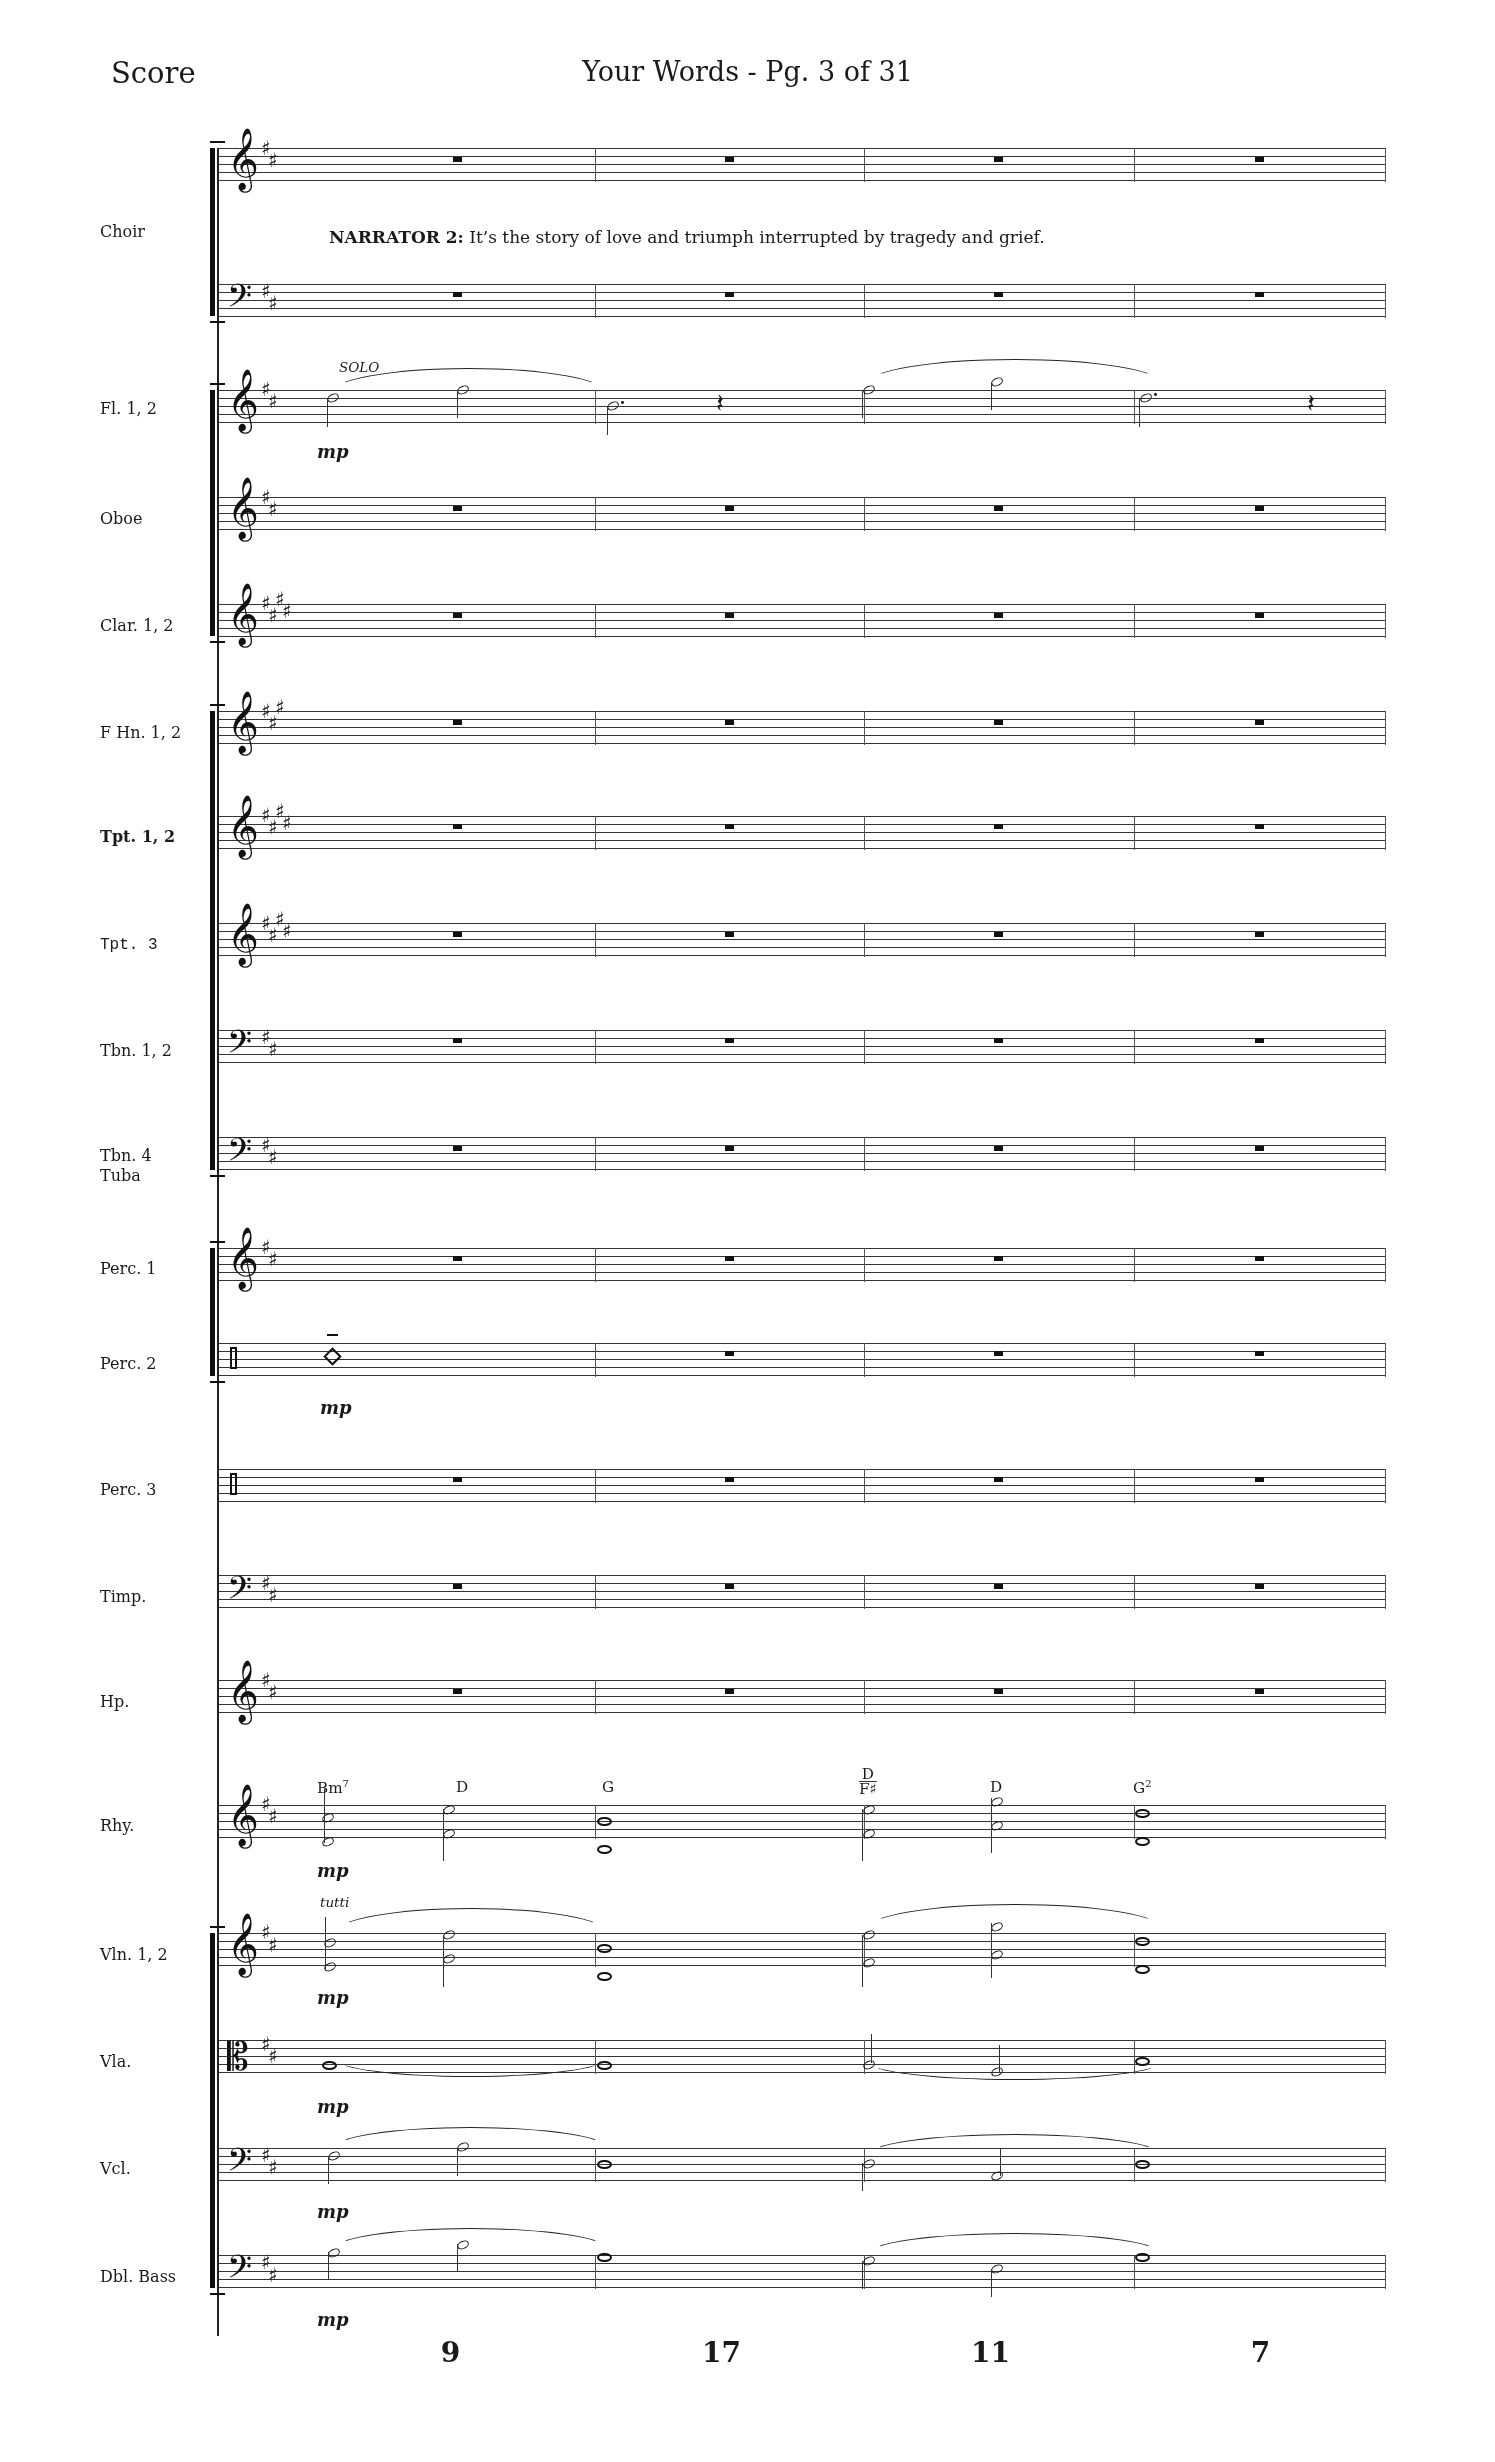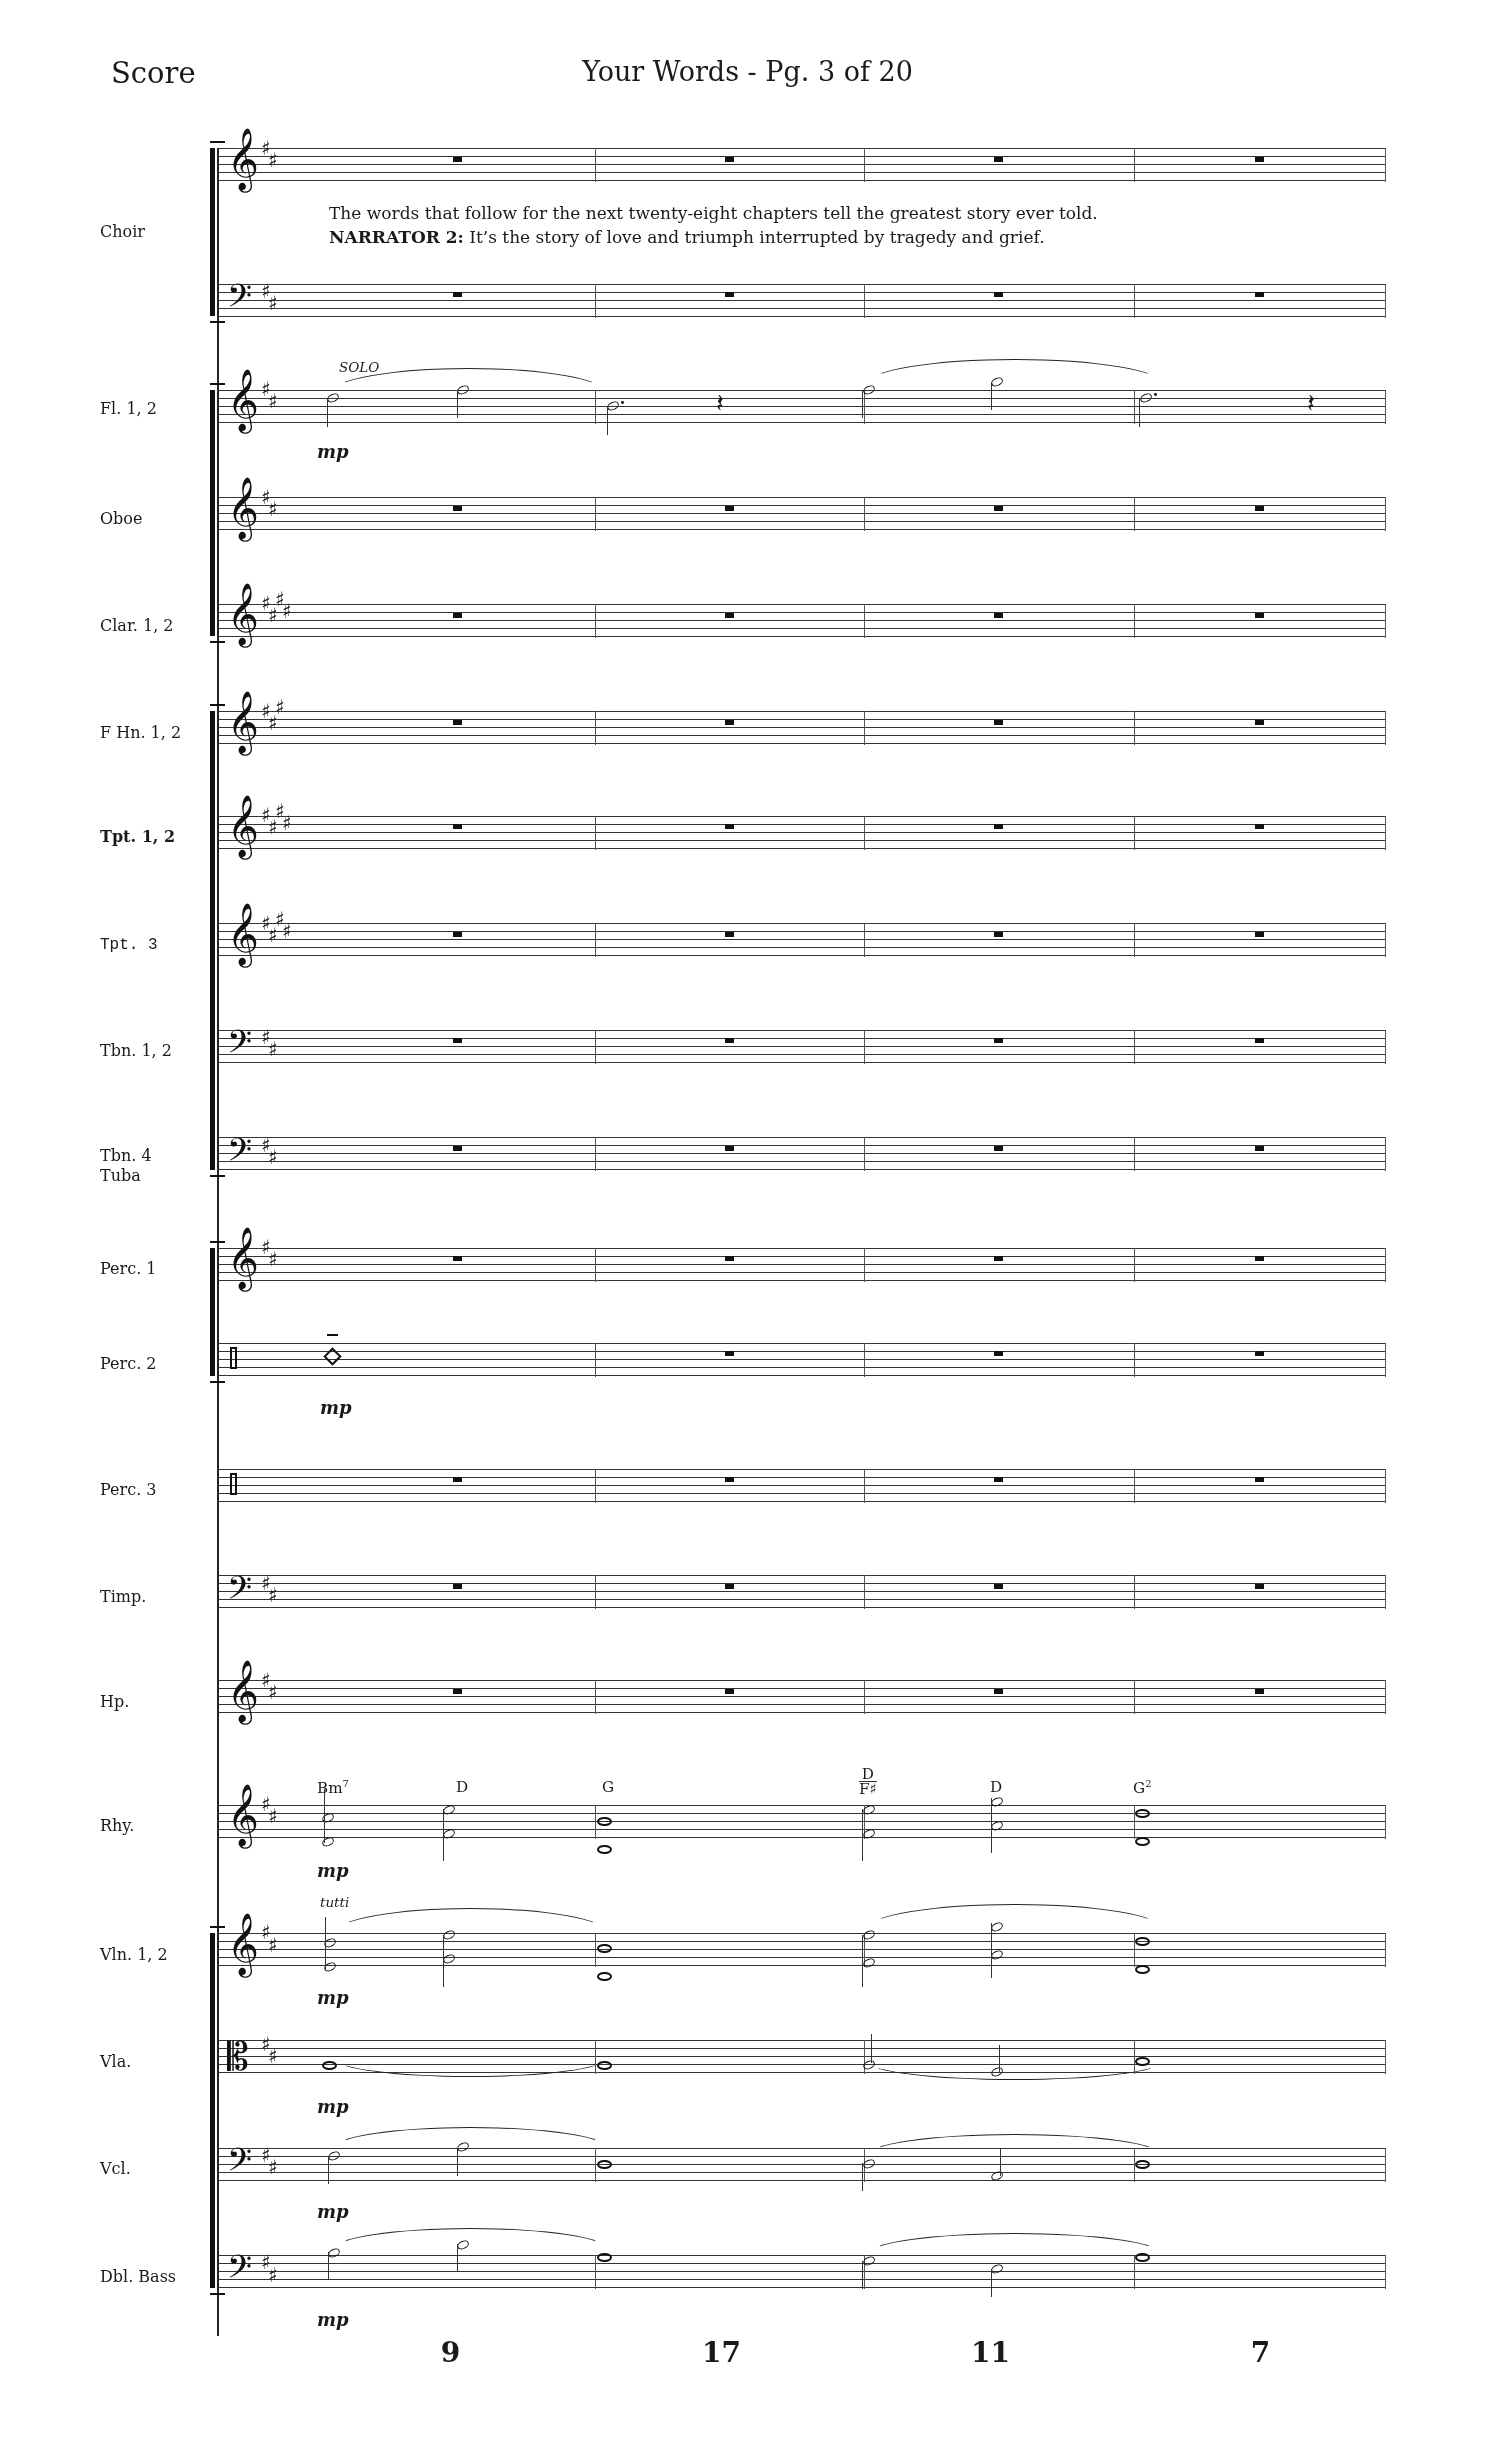--- a/index.html
+++ b/index.html
@@ -35,21 +35,21 @@
   .slur-down{position:absolute;border:1.8px solid #222;border-color:transparent transparent #222 transparent;border-radius:50%;}
   .perc-clef{position:absolute;width:7px;height:22px;border:2.9px solid #111;border-left-width:2.3px;border-right-width:2.3px;box-sizing:border-box;}
   .diamond{position:absolute;width:13px;height:13px;border:2.3px solid #111;transform:rotate(45deg);box-sizing:border-box;}
   .qrest{position:absolute;font-family:"DejaVu Sans",sans-serif;font-size:26px;}
   .dot{position:absolute;width:2.9px;height:2.9px;border-radius:50%;background:#111;}
 </style>
 </head>
 <body>
 
 <div class="abs hdr-left">Score</div>
-<div class="abs hdr-center">Your Words - Pg. 3 of 20</div>
+<div class="abs hdr-center">Your Words - Pg. 3 of 31</div>
 
 <div class="sysline" style="top:148px;height:2188px;"></div>
 
 <div class="bracket" style="top:148px;height:168px;"></div>
 <div class="bracket" style="top:390px;height:246px;"></div>
 <div class="bracket" style="top:711px;height:459px;"></div>
 <div class="bracket" style="top:1248px;height:128px;"></div>
 <div class="bracket" style="top:1933px;height:355px;"></div>
 
 <div class="inst" style="top:222px;">Choir</div>
@@ -407,21 +407,21 @@
     <div class="clef bass" style="left: 227px; top: 2251px;">𝄢</div>
     <div class="sharps" style="left: 261px; top: 2252px;">♯</div>
     <div class="sharps" style="left: 268px; top: 2265px;">♯</div>
     <div class="bar" style="left: 595px; top: 2255px; height: 34px;"></div>
     <div class="bar" style="left: 864px; top: 2255px; height: 34px;"></div>
     <div class="bar" style="left: 1134px; top: 2255px; height: 34px;"></div>
     <div class="bar" style="left: 1385px; top: 2255px; height: 34px;"></div>
   </div>
 
 <div class="narr">
-  <span>The words that follow for the next twenty-eight chapters tell the greatest story ever told.</span><br>
+  <br>
   <b>NARRATOR 2:</b><span> It’s the story of love and triumph interrupted by tragedy and grief.</span>
 </div>
 
 <div class="tech" style="left:339px;top:359px;">SOLO</div>
 <div class="dyn" style="left:317px;top:441px;">mp</div>
 <div class="slur" style="left:331px;top:368px;width:273px;height:47px;"></div>
 <div class="slur" style="left:867px;top:359px;width:293px;height:47px;"></div>
 <div class="note-h" style="left:327px;top:394px;"></div>
 <div class="stem" style="left:327px;top:399px;height:28px;"></div>
 <div class="note-h" style="left:457px;top:386px;"></div>

